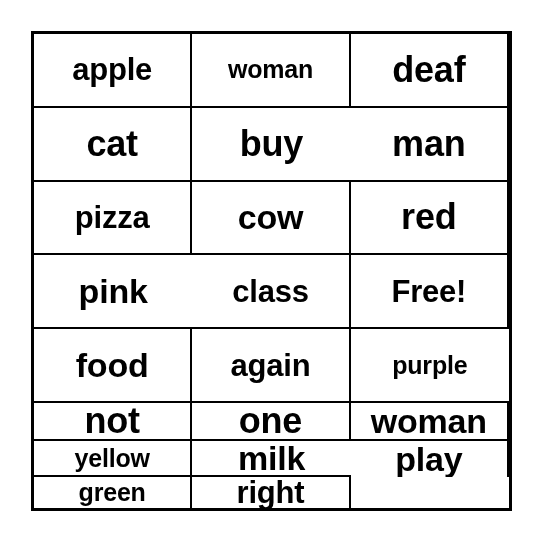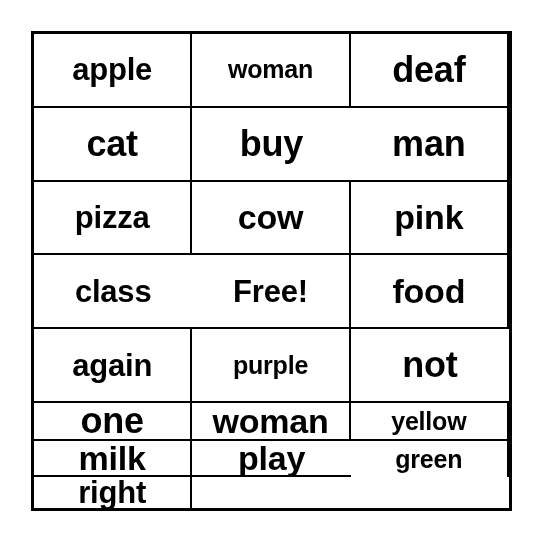--- a/index.html
+++ b/index.html
@@ -86,20 +86,23 @@
 
     <div class="bingo-cell">
       <span class="cell-text size-xl">man</span>
     </div>
     <div class="bingo-cell">
       <span class="cell-text size-md">pizza</span>
     </div>
     <div class="bingo-cell">
       <span class="cell-text size-lg">cow</span>
     </div>
+    <div class="bingo-cell">
+      <span class="cell-text size-xl">red</span>
+    </div>
 
     <div class="bingo-cell">
       <span class="cell-text size-lg">pink</span>
     </div>
     <div class="bingo-cell">
       <span class="cell-text size-md">class</span>
     </div>
     <div class="bingo-cell">
       <span class="cell-text size-md">Free!</span>
     </div>

